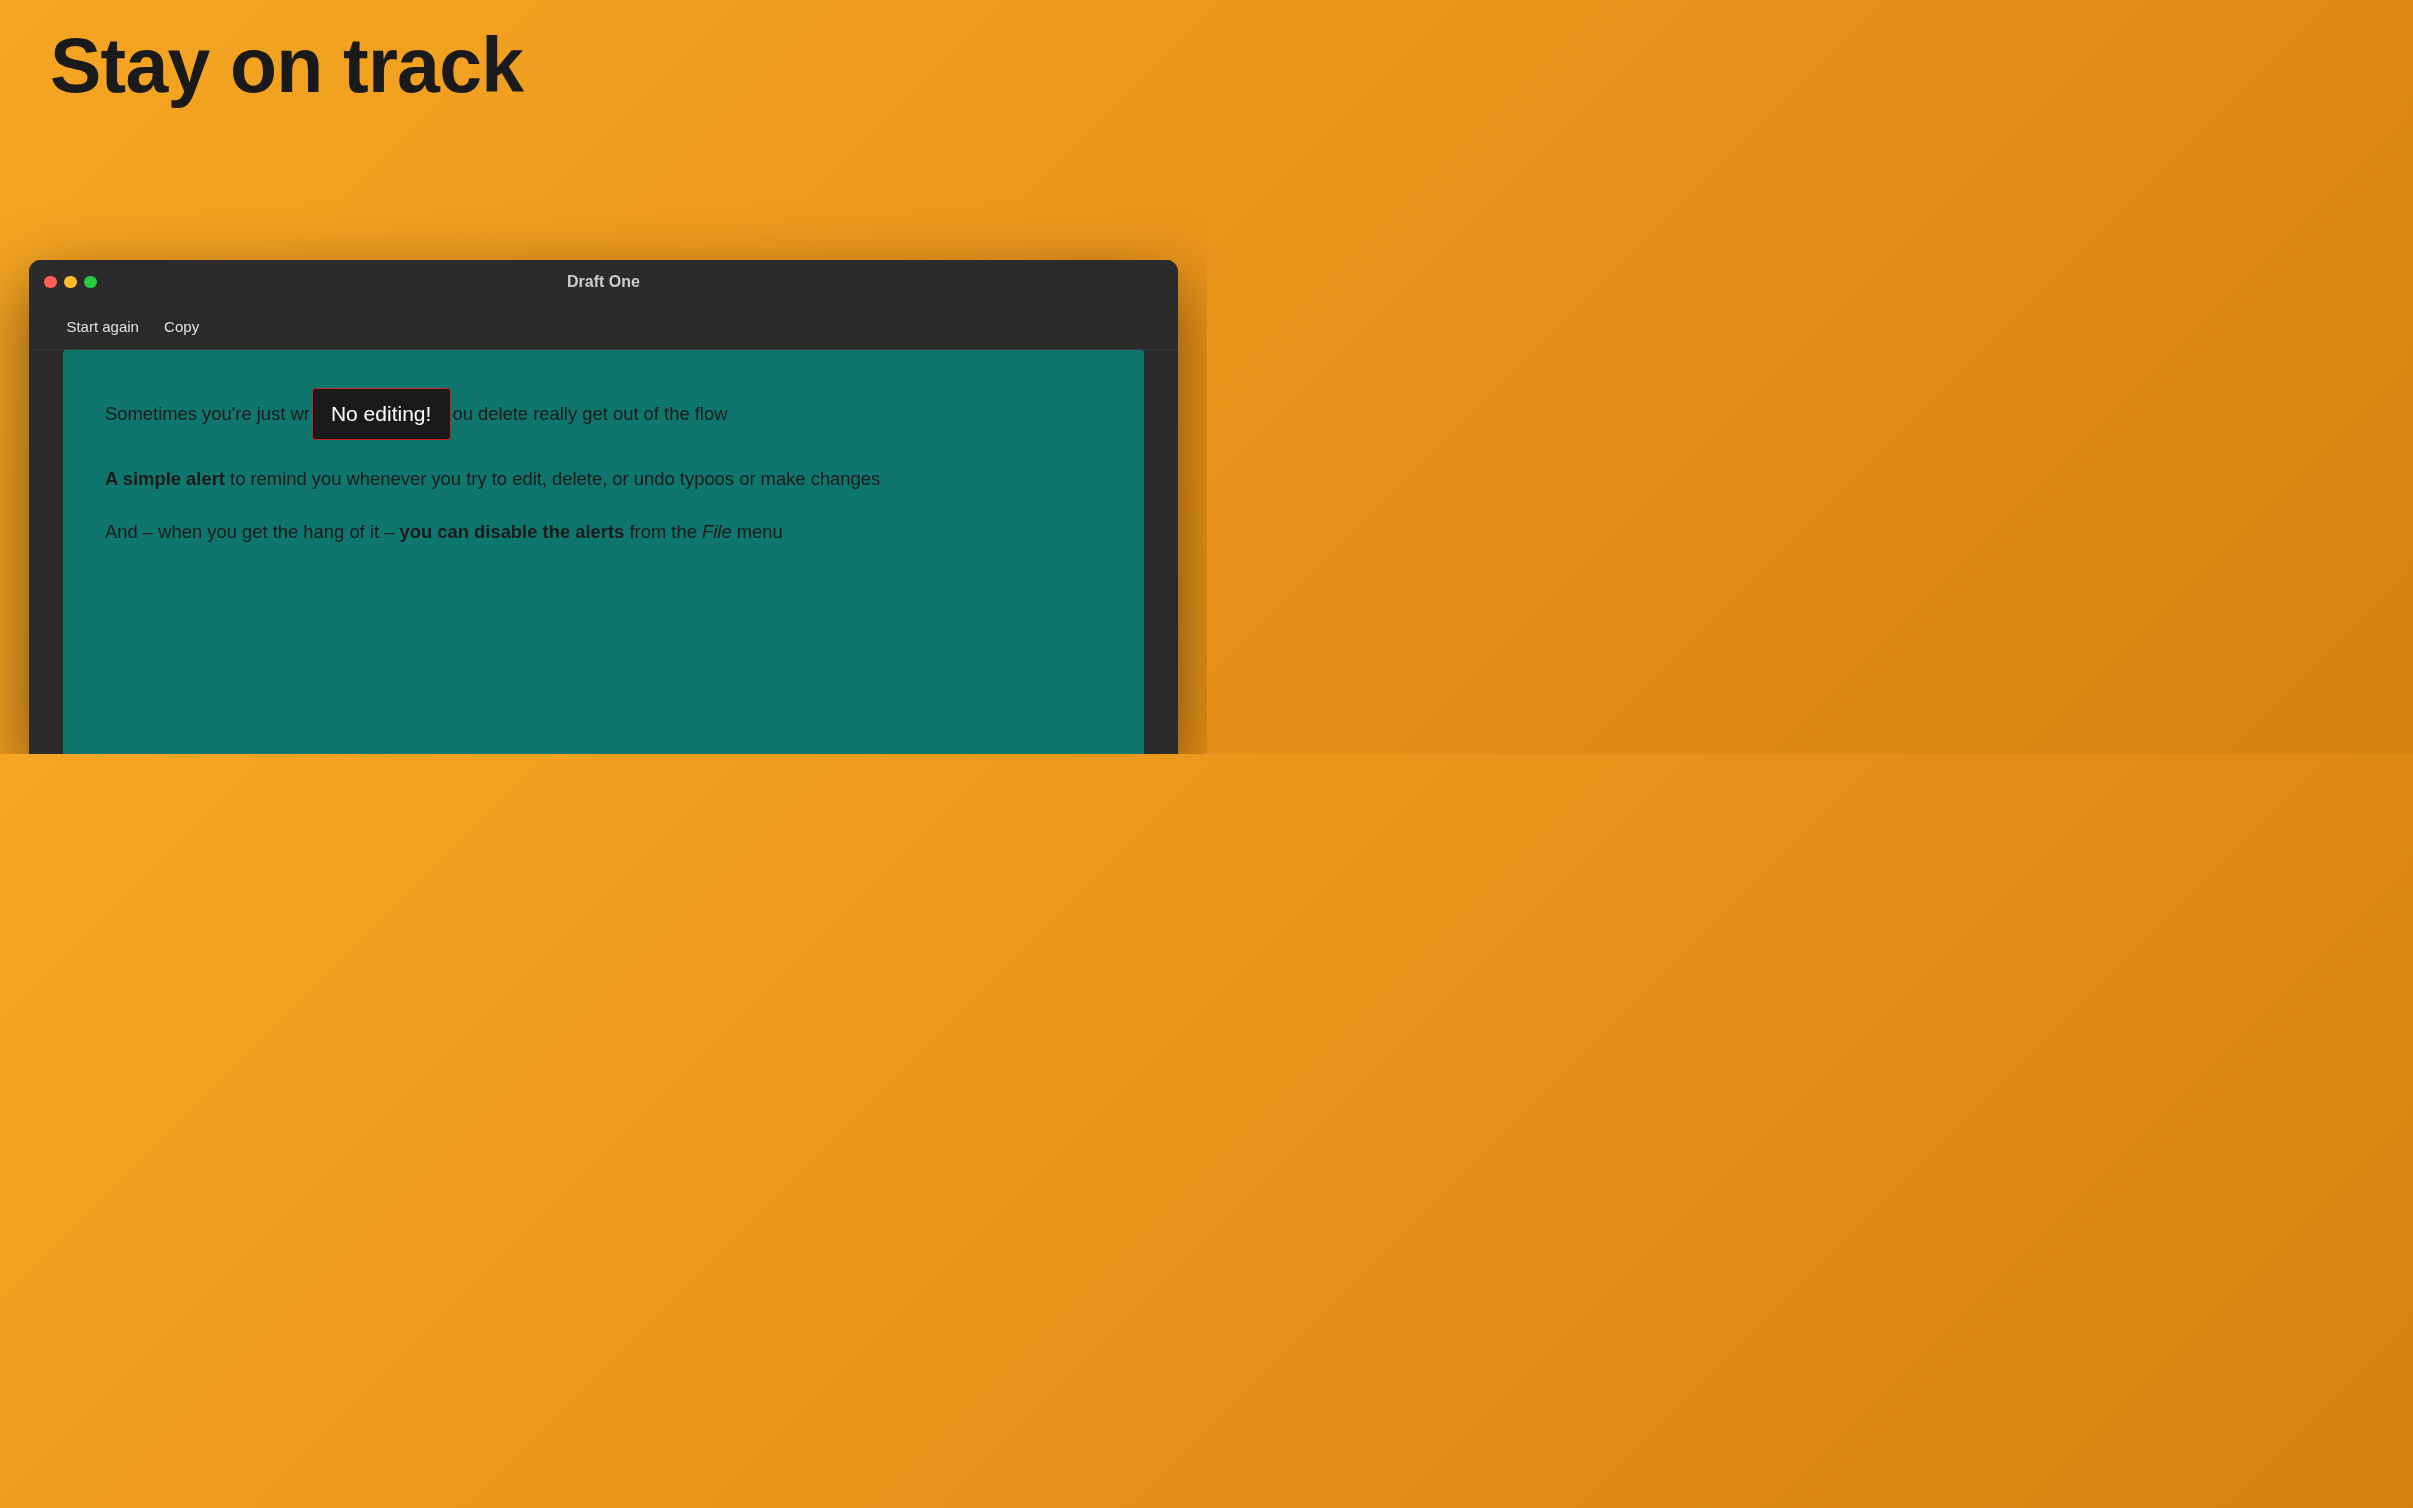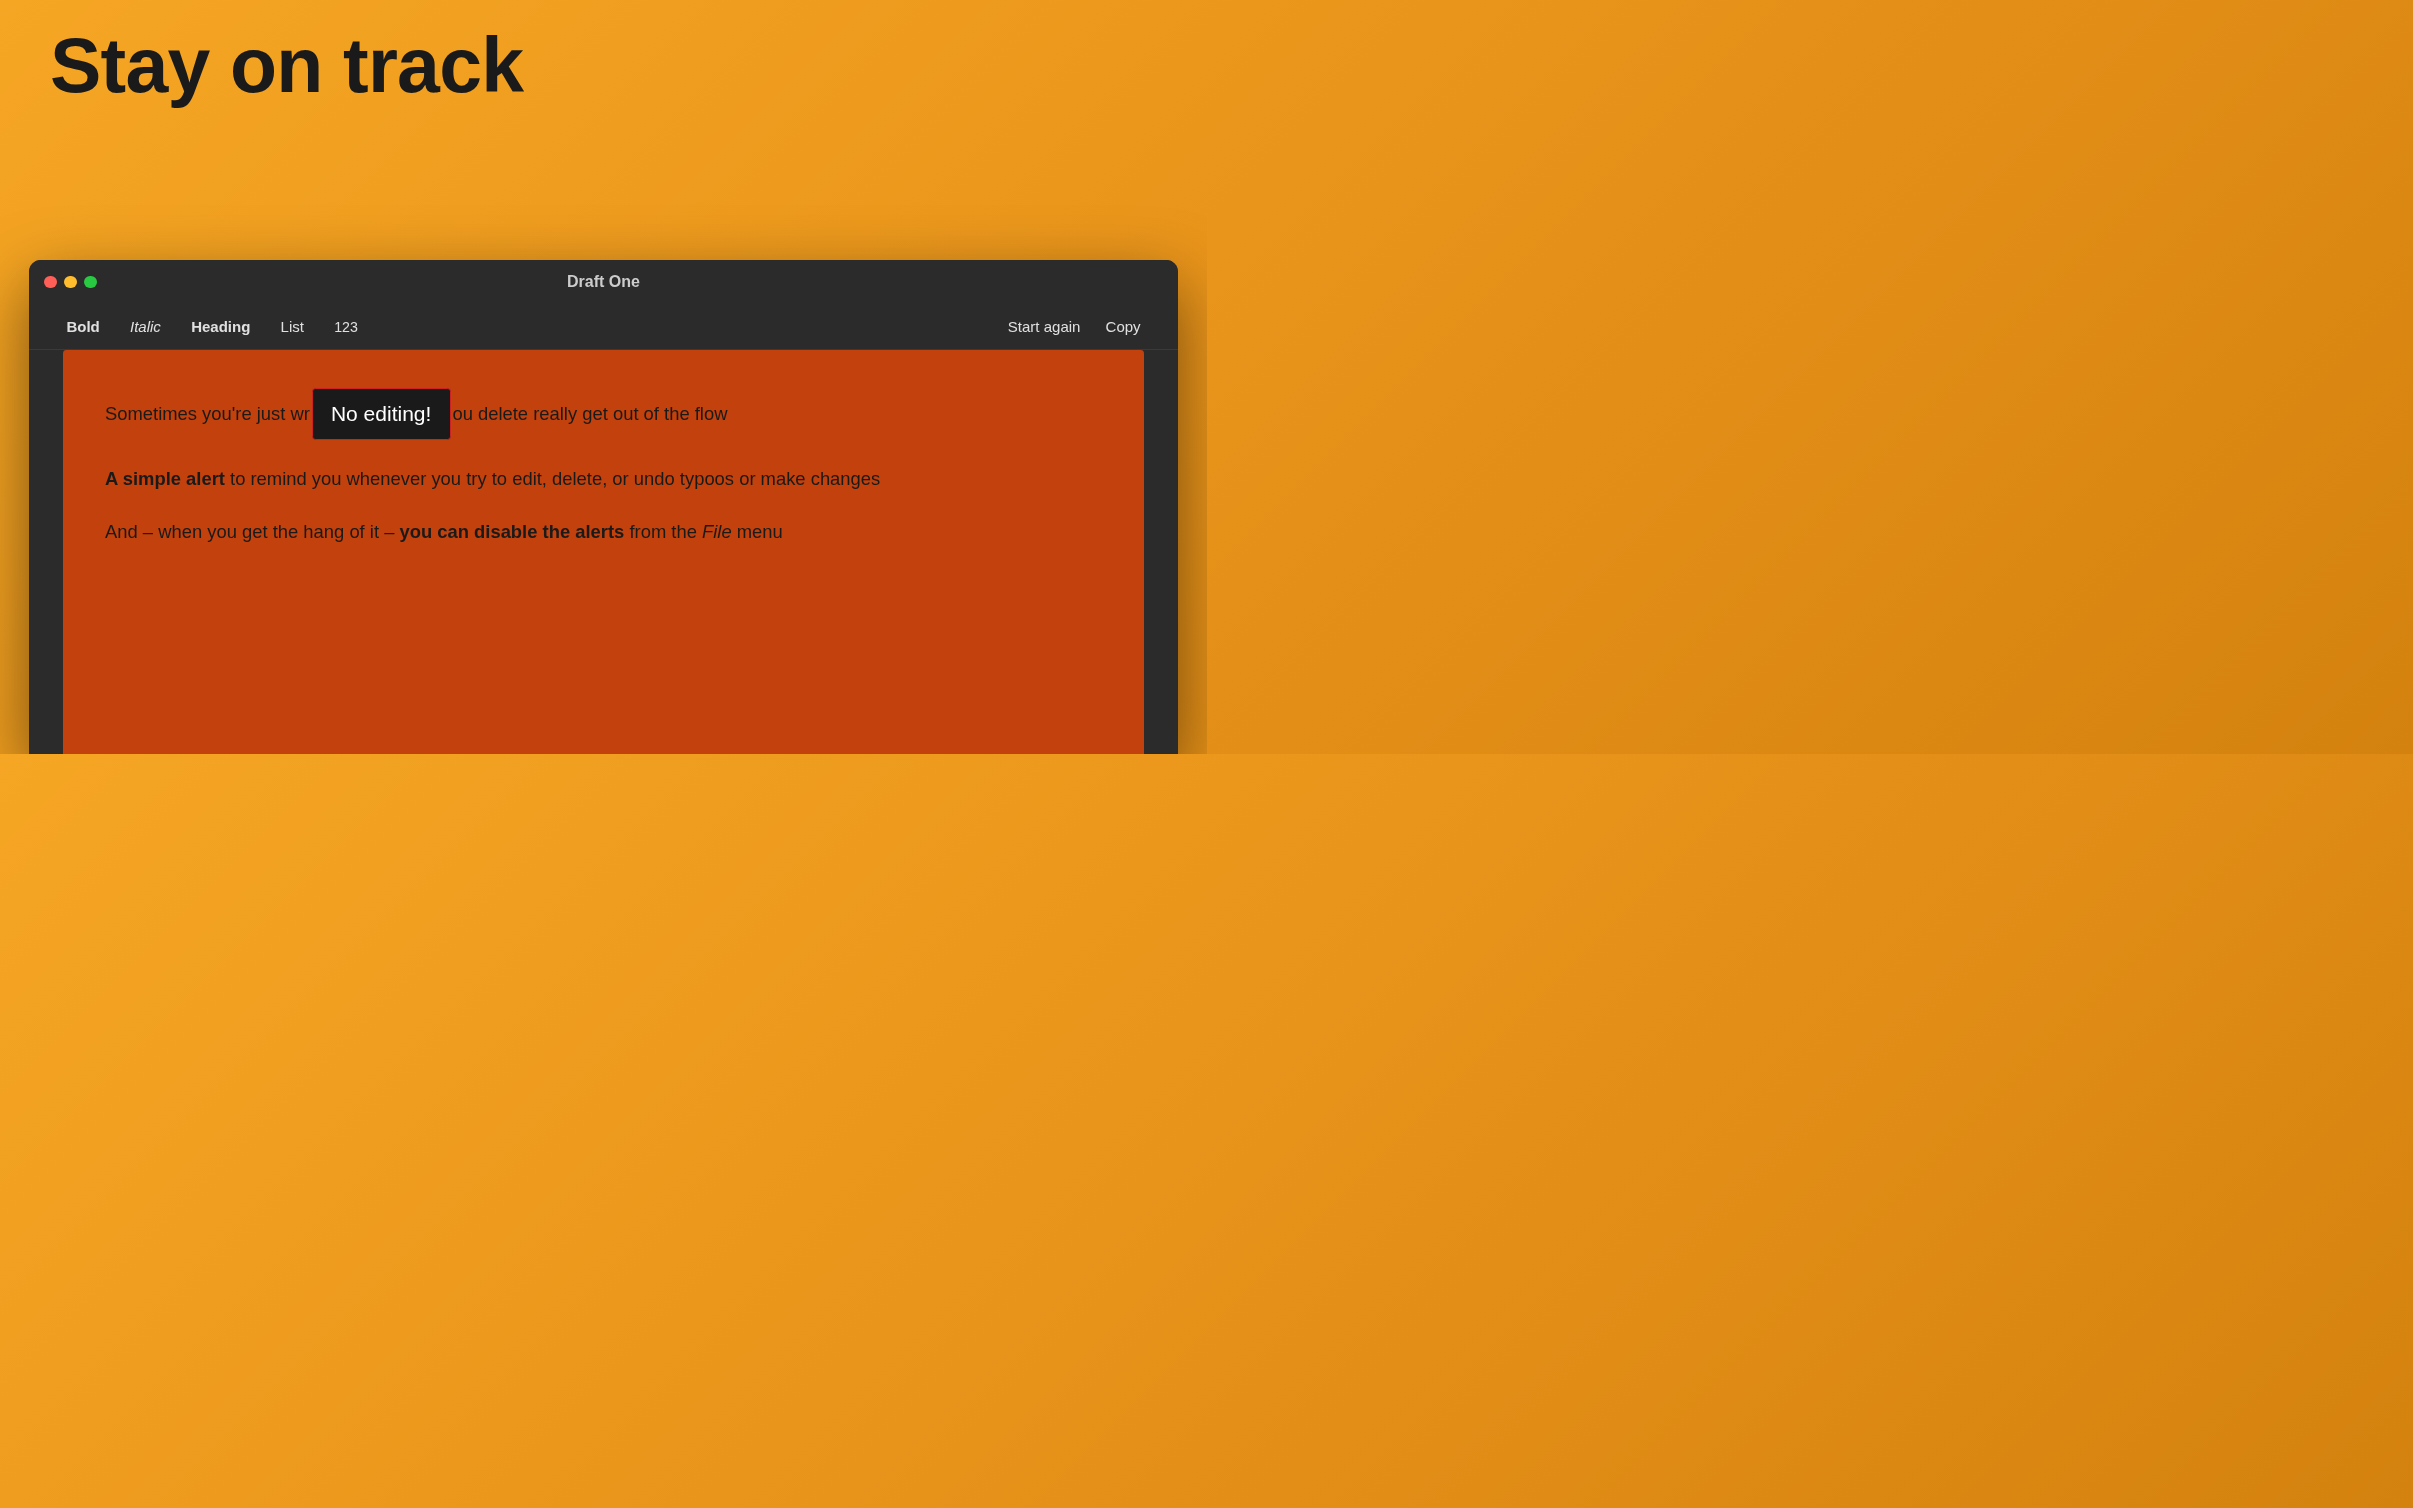--- a/index.html
+++ b/index.html
@@ -137,21 +137,21 @@
 
     .toolbar-btn.heading {
       font-weight: 700;
     }
 
     .toolbar-btn.number {
       font-size: 14.2px;
     }
 
     .editor-area {
-      background: #c2410c;
+      background: #0f766e;
       margin: 0 34px;
       border-radius: 3.4px 3.4px 0 0;
       padding: 38px 42px 34px 42px;
       height: calc(100% - 90px);
       overflow: hidden;
       position: relative;
     }
 
     .editor-content {
       font-size: 18.4px;
@@ -206,27 +206,20 @@
   <div class="titlebar">
     <div class="traffic-lights">
       <div class="traffic-light close"></div>
       <div class="traffic-light minimize"></div>
       <div class="traffic-light maximize"></div>
     </div>
     <span class="window-title">Draft One</span>
   </div>
 
   <div class="toolbar">
-    <div class="toolbar-left">
-      <button class="toolbar-btn bold">Bold</button>
-      <button class="toolbar-btn italic">Italic</button>
-      <button class="toolbar-btn heading">Heading</button>
-      <button class="toolbar-btn">List</button>
-      <button class="toolbar-btn number">123</button>
-    </div>
     <div class="toolbar-right">
       <button class="toolbar-btn">Start again</button>
       <button class="toolbar-btn">Copy</button>
     </div>
   </div>
 
   <div class="editor-area">
     <div class="editor-content">
 
       <div class="p1">

